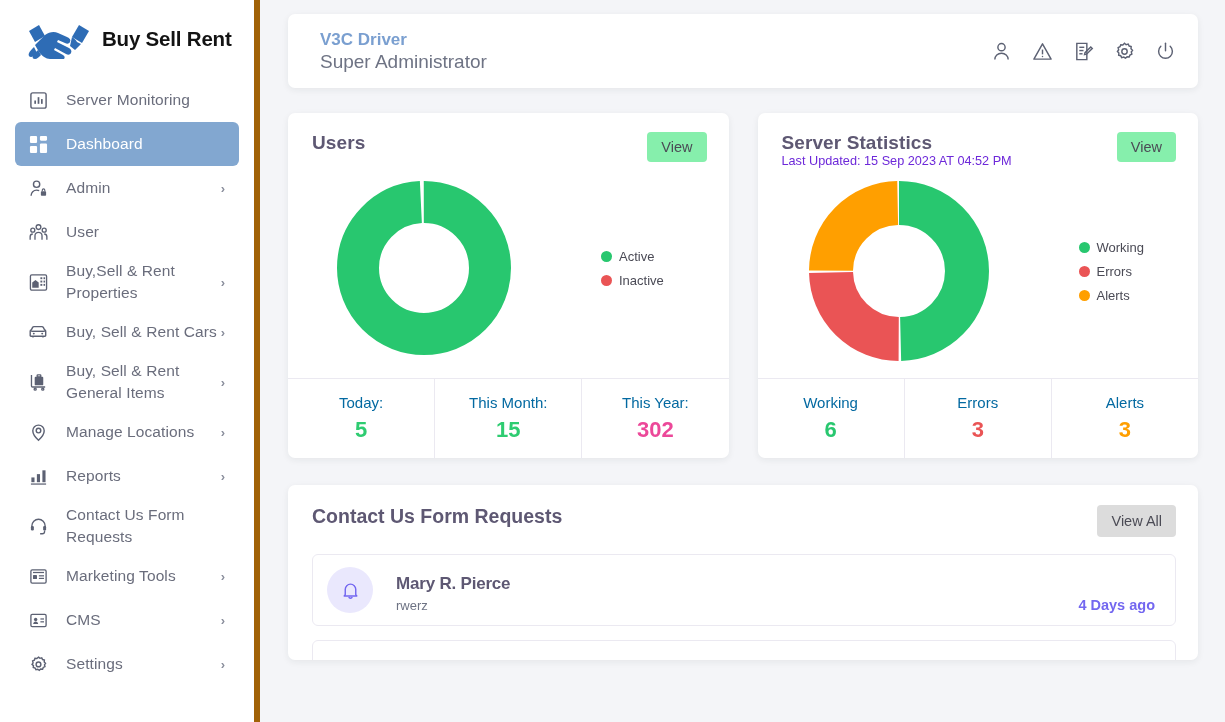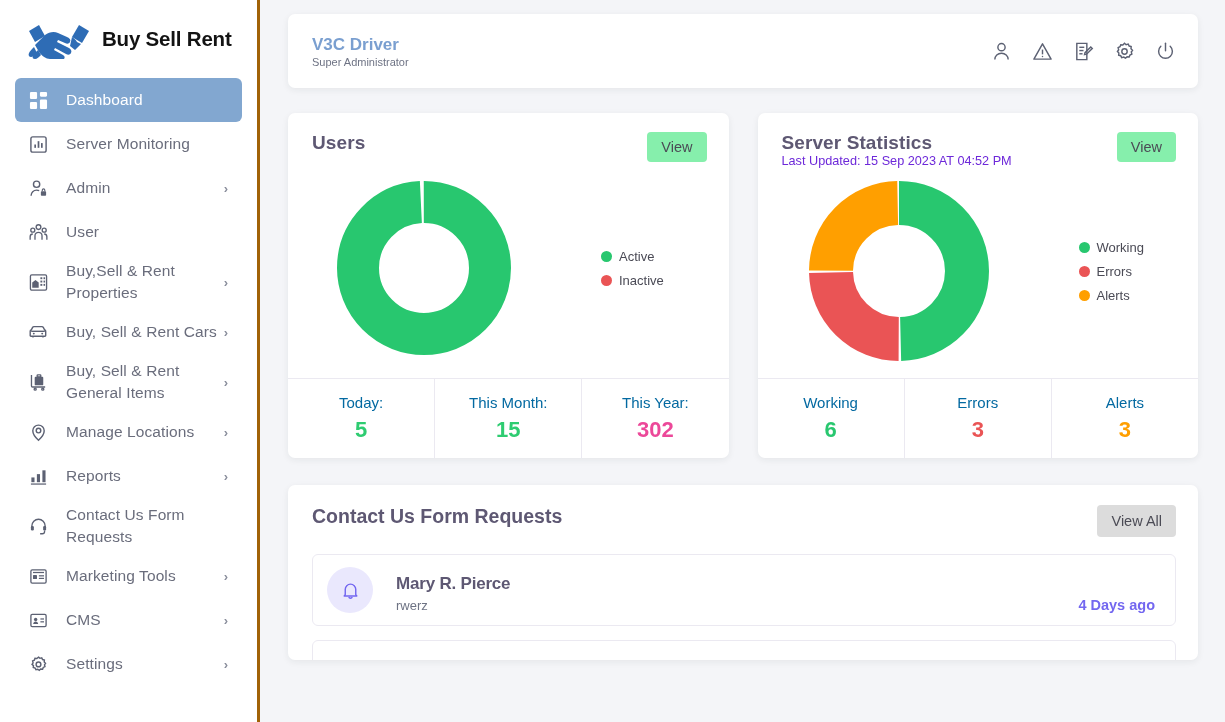--- a/index.html
+++ b/index.html
@@ -8,21 +8,21 @@
     font-family: "Liberation Sans", sans-serif;
     background: #f4f5f8;
     overflow: hidden;
   }
   .app { display: flex; width: 1225px; height: 722px; }
 
   
   .sidebar {
     width: 260px; height: 722px; flex: 0 0 260px;
     background: #ffffff;
-    border-right: 3px solid #a16207;
+    border-right: 6px solid #a16207;
     display: flex; flex-direction: column;
     overflow: hidden;
   }
   .logo-row {
     height: 78px; flex: 0 0 78px;
     display: flex; align-items: center; gap: 10px;
     padding: 0 0 0 26px;
   }
   .logo-mark { width: 66px; height: 40px; flex: 0 0 66px; display:block; }
   .logo-text {
@@ -69,28 +69,28 @@
   .card {
     background: #ffffff;
     border-radius: 7px;
     box-shadow: 0 2px 7px rgba(34,41,47,0.07);
   }
 
   
   .topbar {
     height: 74px;
     display: flex; align-items: center; justify-content: space-between;
-    padding: 0 22px 0 24px;
+    padding: 0 22px 0 32px;
     margin-bottom: 25px;
   }
   .topbar-user-name {
     font-size: 17px; color: #7a9fd0; font-weight: 600; line-height: 1.25;
   }
   .topbar-user-role {
-    font-size: 11px; color: #6e7384; margin-top: 1px;
+    font-size: 19px; color: #6e7384; margin-top: 1px;
   }
   .topbar-icons { display: flex; align-items: center; gap: 19px; }
   .topbar-icons .tb-ico {
     width: 22px; height: 22px; color: #5c6173; cursor: pointer;
     display: flex; align-items: center; justify-content: center;
   }
 
   
   .cards-row { display: flex; gap: 29px; margin-bottom: 27px; }
   .stat-card { flex: 1 1 0; display: flex; flex-direction: column; }
@@ -186,42 +186,42 @@
           <path d="M46 18 C48 19 50 21 51 23 L55 25 L49 31 L44 27 Z"></path>
           <path d="M8 28 C6 30 4 32 3 34 C2 36 3 38 5 38 C7 38 9 36 11 34 Z"></path>
           <path d="M12 31 C10 33 8 35 7 37 C6 39 7 40 9 40 C11 40 13 38 15 36 Z"></path>
         </g>
       </svg>
       <div class="logo-text">Buy Sell Rent</div>
     </div>
 
     <nav class="nav">
 
+      <div class="nav-item">
+        <span class="ico">
+          <svg width="19" height="19" viewBox="0 0 20 20" fill="none" stroke="currentColor" stroke-width="1.5">
+            <rect x="2" y="2" width="16" height="16" rx="2"></rect>
+            <line x1="6.5" y1="13.5" x2="6.5" y2="10" stroke-width="1.8"></line>
+            <line x1="10" y1="13.5" x2="10" y2="6.5" stroke-width="1.8"></line>
+            <line x1="13.5" y1="13.5" x2="13.5" y2="8.5" stroke-width="1.8"></line>
+          </svg>
+        </span>
+        <span class="lbl">Server Monitoring</span>
+      </div>
+
       <div class="nav-item active">
         <span class="ico">
           <svg width="19" height="19" viewBox="0 0 20 20" fill="currentColor">
             <rect x="1" y="1" width="7.5" height="7.5" rx="1.2"></rect>
             <rect x="11.5" y="1" width="7.5" height="5" rx="1.2"></rect>
             <rect x="1" y="11.5" width="7.5" height="7.5" rx="1.2"></rect>
             <rect x="11.5" y="9" width="7.5" height="10" rx="1.2"></rect>
           </svg>
         </span>
         <span class="lbl">Dashboard</span>
-      </div>
-
-      <div class="nav-item">
-        <span class="ico">
-          <svg width="19" height="19" viewBox="0 0 20 20" fill="none" stroke="currentColor" stroke-width="1.5">
-            <rect x="2" y="2" width="16" height="16" rx="2"></rect>
-            <line x1="6.5" y1="13.5" x2="6.5" y2="10" stroke-width="1.8"></line>
-            <line x1="10" y1="13.5" x2="10" y2="6.5" stroke-width="1.8"></line>
-            <line x1="13.5" y1="13.5" x2="13.5" y2="8.5" stroke-width="1.8"></line>
-          </svg>
-        </span>
-        <span class="lbl">Server Monitoring</span>
       </div>
 
       <div class="nav-item">
         <span class="ico">
           <svg width="19" height="19" viewBox="0 0 20 20" fill="none" stroke="currentColor" stroke-width="1.5">
             <circle cx="8" cy="5.5" r="3.3"></circle>
             <path d="M2.2 17.5c0-3.4 2.6-5.8 5.8-5.8 1 0 1.9.2 2.7.6"></path>
             <rect x="12.5" y="13" width="5.5" height="4.7" rx="0.8" fill="currentColor" stroke="none"></rect>
             <path d="M14 13v-1.3a1.3 1.3 0 0 1 2.6 0V13" stroke-width="1.2"></path>
           </svg>

